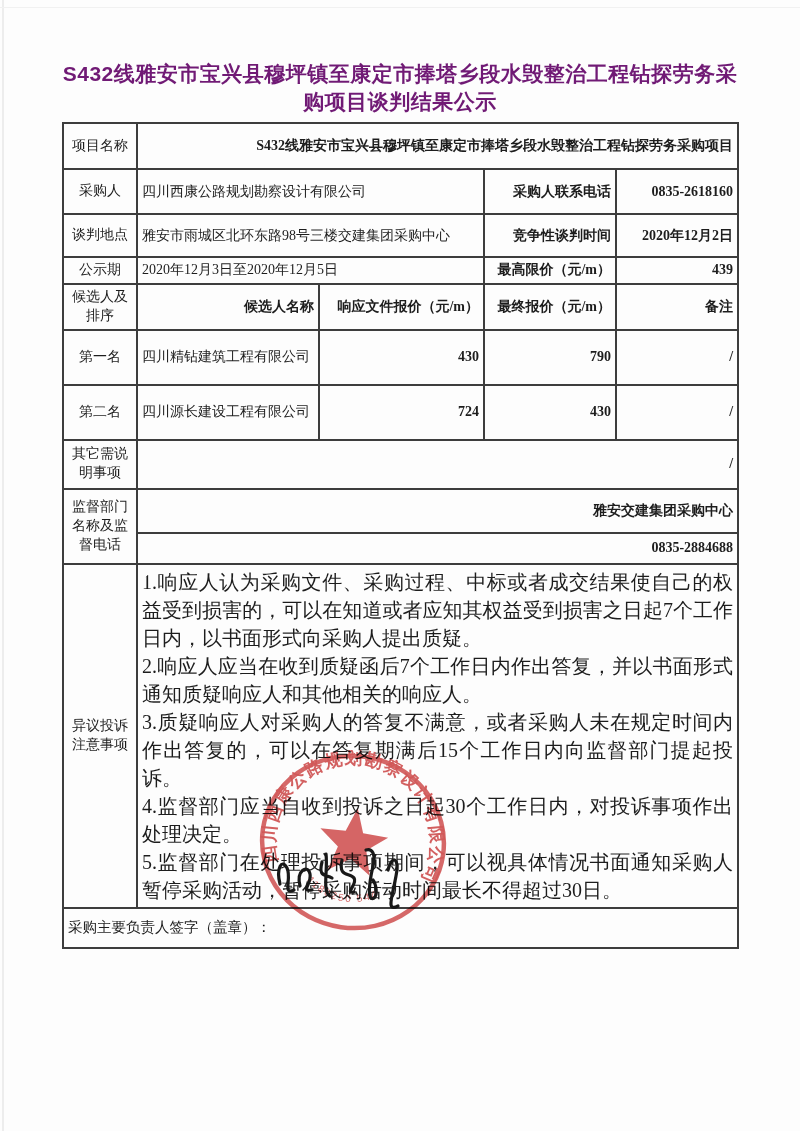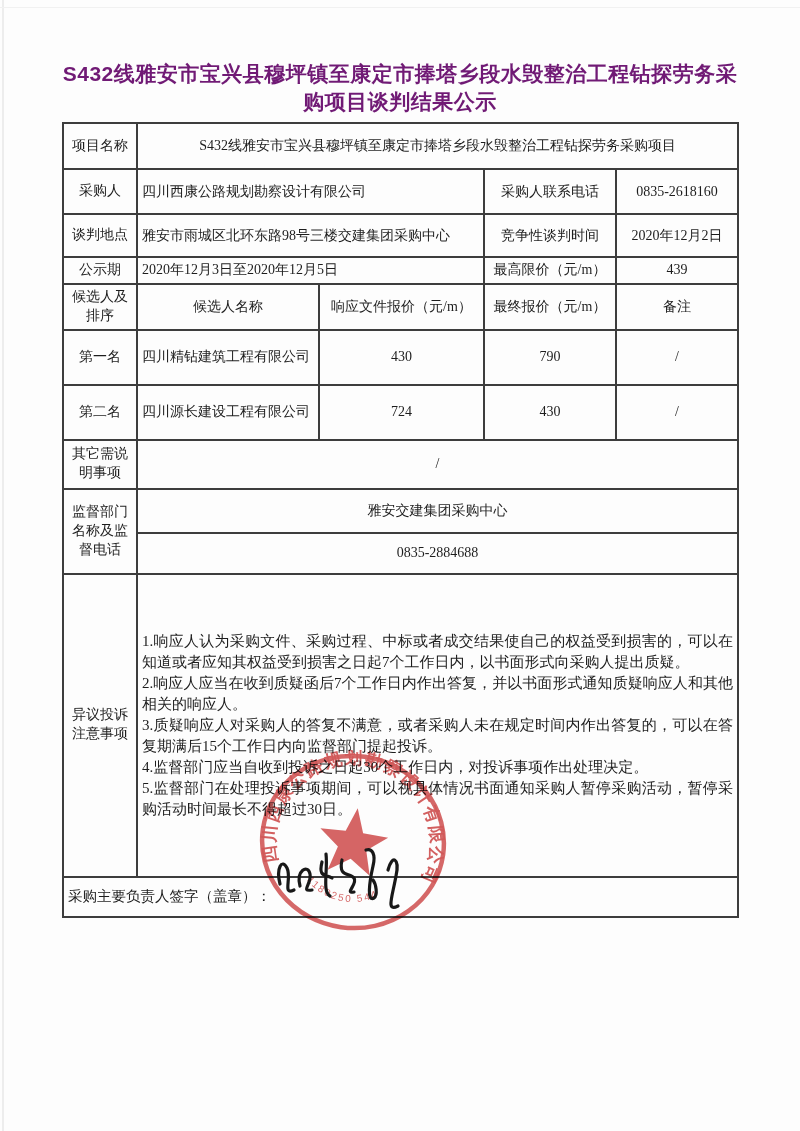--- a/index.html
+++ b/index.html
@@ -26,27 +26,27 @@
     width:675px;border-collapse:collapse;table-layout:fixed;
     font-size:14px;color:#1d1d1d;
   }
   table.doc-table td{
     border:2px solid #3d3d3d;
     padding:3px 4px;
     vertical-align:middle;
     overflow:hidden;
   }
   td.lb{text-align:center;padding:3px 6px;line-height:1.35;}
-  td.c{text-align:center;}
+  td.c{text-align:right;font-weight:bold;}
   td.l{text-align:left;padding-left:9px;}
   td.namecell{text-align:left;padding:4px 10px;line-height:1.3;border-radius:22px;}
   td.objection-cell{
     vertical-align:top;text-align:justify;
     padding:6px 9px 4px 9px;
-    font-size:15px;line-height:1.4;
+    font-size:20px;line-height:1.4;border-radius:32px;
   }
   td.objection-cell div{margin:0;}
   td.sig-cell{text-align:left;padding-left:8px;font-size:14.5px;margin-left:32px;}
 
   .stamp{
     position:absolute;left:253px;top:750px;width:200px;height:190px;
     z-index:5;mix-blend-mode:multiply;opacity:.92;
     pointer-events:none;
   }
   .signature{
@@ -115,21 +115,21 @@
       <td class="c">/</td>
     </tr>
     <tr style="height:49px">
       <td class="lb">其它需说明事项</td>
       <td colspan="4" class="c">/</td>
     </tr>
     <tr style="height:44px">
       <td class="lb" rowspan="2">监督部门名称及监督电话</td>
       <td colspan="4" class="c">雅安交建集团采购中心</td>
     </tr>
-    <tr style="height:41px">
+    <tr style="height:31px">
       <td colspan="4" class="c">0835-2884688</td>
     </tr>
     <tr style="height:303px">
       <td class="lb">异议投诉注意事项</td>
       <td colspan="4" class="objection-cell">
         <div>1.响应人认为采购文件、采购过程、中标或者成交结果使自己的权益受到损害的，可以在知道或者应知其权益受到损害之日起7个工作日内，以书面形式向采购人提出质疑。</div>
         <div>2.响应人应当在收到质疑函后7个工作日内作出答复，并以书面形式通知质疑响应人和其他相关的响应人。</div>
         <div>3.质疑响应人对采购人的答复不满意，或者采购人未在规定时间内作出答复的，可以在答复期满后15个工作日内向监督部门提起投诉。</div>
         <div>4.监督部门应当自收到投诉之日起30个工作日内，对投诉事项作出处理决定。</div>
         <div>5.监督部门在处理投诉事项期间，可以视具体情况书面通知采购人暂停采购活动，暂停采购活动时间最长不得超过30日。</div>

